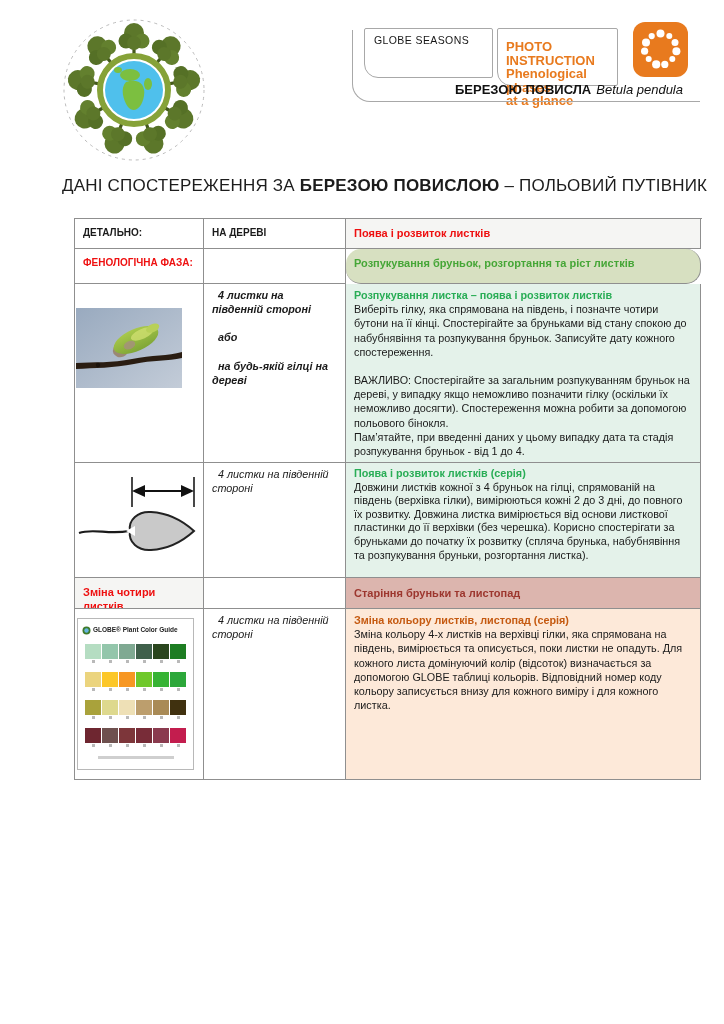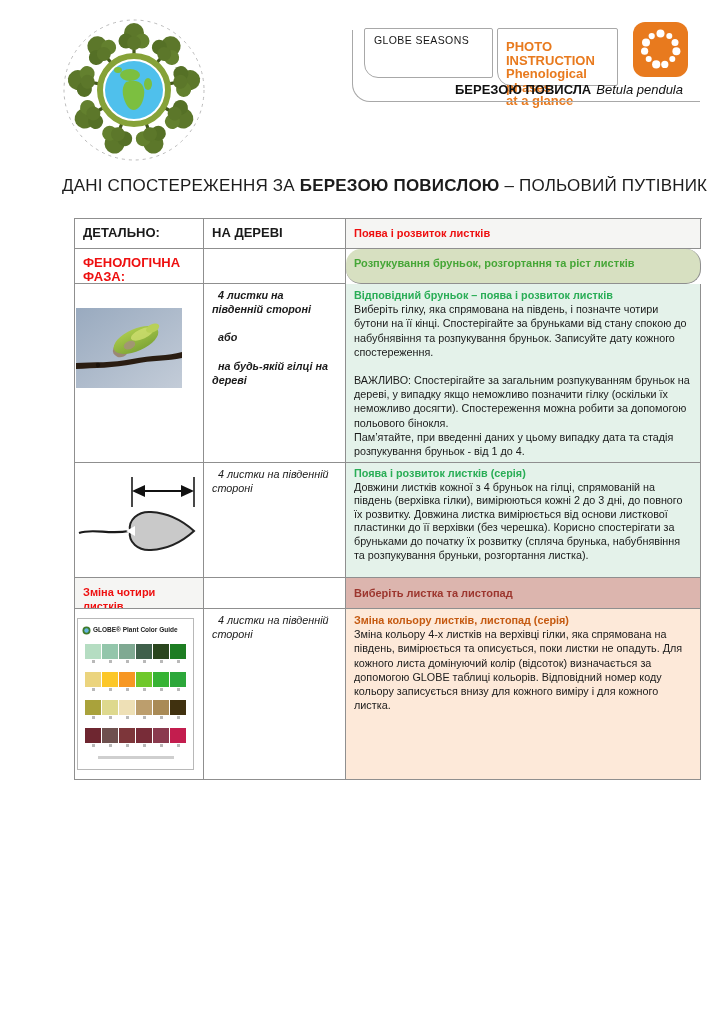--- a/index.html
+++ b/index.html
@@ -30,21 +30,21 @@
   
   .obs-table{position:absolute;left:74px;top:218px;width:627px;display:grid;
     grid-template-columns:129px 142px 355px;
     grid-template-rows:30px 35px 179px 115px 31px 171px;
     border-top:1px solid var(--table-border);border-left:1px solid var(--table-border);
     box-sizing:content-box;}
   .cell{border-right:1px solid var(--table-border);border-bottom:1px solid var(--table-border);
     padding:4px 8px;box-sizing:border-box;overflow:hidden;font-size:10.8px;line-height:14.2px;}
   .cell p{margin:0;}
   .gap{height:14px;}
-  .th{font-weight:bold;font-size:13px;padding-top:7px;}
+  .th{font-weight:bold;font-size:10px;padding-top:7px;}
   .th-phase{color:var(--red-label);}
   .label-cell{background:#f5f5f3;color:var(--red-label);font-weight:bold;font-size:11px;line-height:14px;padding-top:7px;}
   .olive{background:var(--bg-olive);color:var(--phase-green);font-weight:bold;font-size:11px;padding-top:7px;border-radius:15px;}
   .mint{background:var(--bg-mint);}
   .rose{background:var(--bg-rose);color:var(--phase-dark-red);font-weight:bold;font-size:11px;padding-top:8px;}
   .peach{background:var(--bg-peach);}
   .series-title-green{color:var(--series-green);font-weight:bold;}
   .series-title-orange{color:var(--series-orange);font-weight:bold;}
   .on-tree{font-style:italic;}
   .on-tree p{text-indent:6px;}
@@ -168,21 +168,21 @@
       </svg>
     </div>
     <div class="cell on-tree bold-italic">
       <p>4 листки на південній стороні</p>
       <div class="gap"></div>
       <p>або</p>
       <div class="gap"></div>
       <p>на будь-якій гілці на дереві</p>
     </div>
     <div class="cell mint">
-      <p class="series-title-green">Відповідний бруньок – поява і розвиток листків</p>
+      <p class="series-title-green">Розпукування листка – поява і розвиток листків</p>
       <p>Виберіть гілку, яка спрямована на південь, і позначте чотири бутони на її кінці. Спостерігайте за бруньками від стану спокою до набубнявіння та розпукування бруньок. Записуйте дату кожного спостереження.</p>
       <div class="gap"></div>
       <p>ВАЖЛИВО: Спостерігайте за загальним розпукуванням бруньок на дереві, у випадку якщо неможливо позначити гілку (оскільки їх неможливо досягти). Спостереження можна робити за допомогою польового бінокля.</p>
       <p>Пам’ятайте, при введенні даних у цьому випадку дата та стадія розпукування бруньок  - від 1 до 4.</p>
     </div>
 
     <div class="cell img-cell">
       <svg class="leaf-diagram" width="122" height="100" viewBox="0 0 122 100">
         <rect width="122" height="100" fill="#ffffff"></rect>
         <path d="M2,62 C16,57 32,64 52,60" stroke="#1a1a1a" stroke-width="2.2" fill="none"></path>
@@ -198,21 +198,21 @@
     <div class="cell on-tree">
       <p>4 листки на південній стороні</p>
     </div>
     <div class="cell mint tight3">
       <p class="series-title-green">Поява і розвиток листків (серія)</p>
       <p>Довжини листків кожної з 4 бруньок на гілці, спрямованій на південь (верхівка гілки), вимірюються кожні 2 до 3 дні, до повного їх розвитку. Довжина листка вимірюється від основи листкової пластинки до її верхівки (без черешка). Корисно спостерігати за бруньками до початку їх розвитку (спляча брунька, набубнявіння та розпукування бруньки, розгортання листка).</p>
     </div>
 
     <div class="cell label-cell">Зміна чотири листків</div>
     <div class="cell"></div>
-    <div class="cell rose">Виберіть листка та листопад</div>
+    <div class="cell rose">Старіння бруньки та листопад</div>
 
     <div class="cell img-cell">
       <div class="cg-card">
         <div class="cg-head">
           <svg width="9" height="9" viewBox="0 0 9 9">
             <circle cx="4.5" cy="4.5" r="4" fill="#3f7a2a"></circle>
             <circle cx="4.5" cy="4.5" r="2.2" fill="#64b5e0"></circle>
           </svg>
           <span class="cg-title">GLOBE® Plant Color Guide</span>
         </div>

